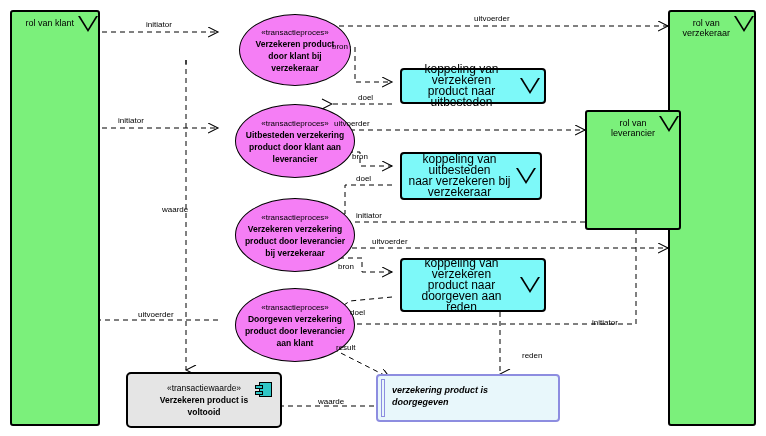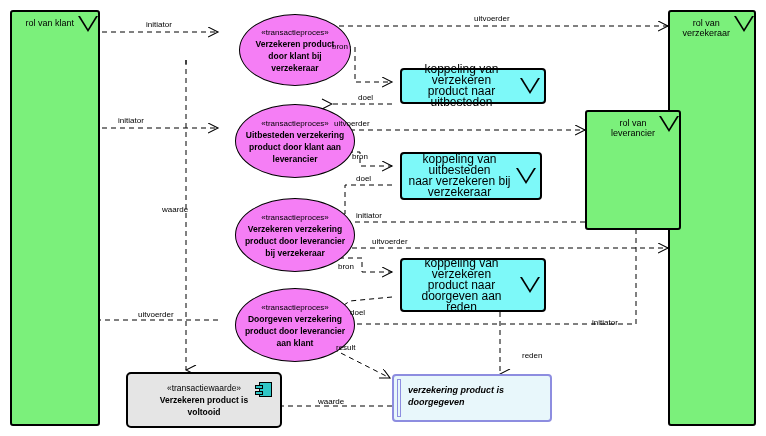--- a/index.html
+++ b/index.html
@@ -358,21 +358,21 @@
     </div>
   </div>
 
   <div class="value-box" style="left:126px; top:372px; width:152px; height:52px;">
     <div class="value-stereo">«transactiewaarde»</div>
     <div class="value-name">Verzekeren product is</div>
     <div class="value-name">voltooid</div>
     <span class="comp-icon"></span>
   </div>
 
-  <div class="fact-box" style="left:392px; top:374px; width:160px; height:48px;">
+  <div class="fact-box" style="left:376px; top:374px; width:184px; height:48px;">
     <span class="fact-bar"></span>
     <div class="fact-text">
       <span>verzekering product is</span><br>
       <span>doorgegeven</span>
     </div>
   </div>
 
   <span class="edge-label" style="left:146px; top:20px;">initiator</span>
   <span class="edge-label" style="left:474px; top:14px;">uitvoerder</span>
   <span class="edge-label" style="left:332px; top:42px;">bron</span>

